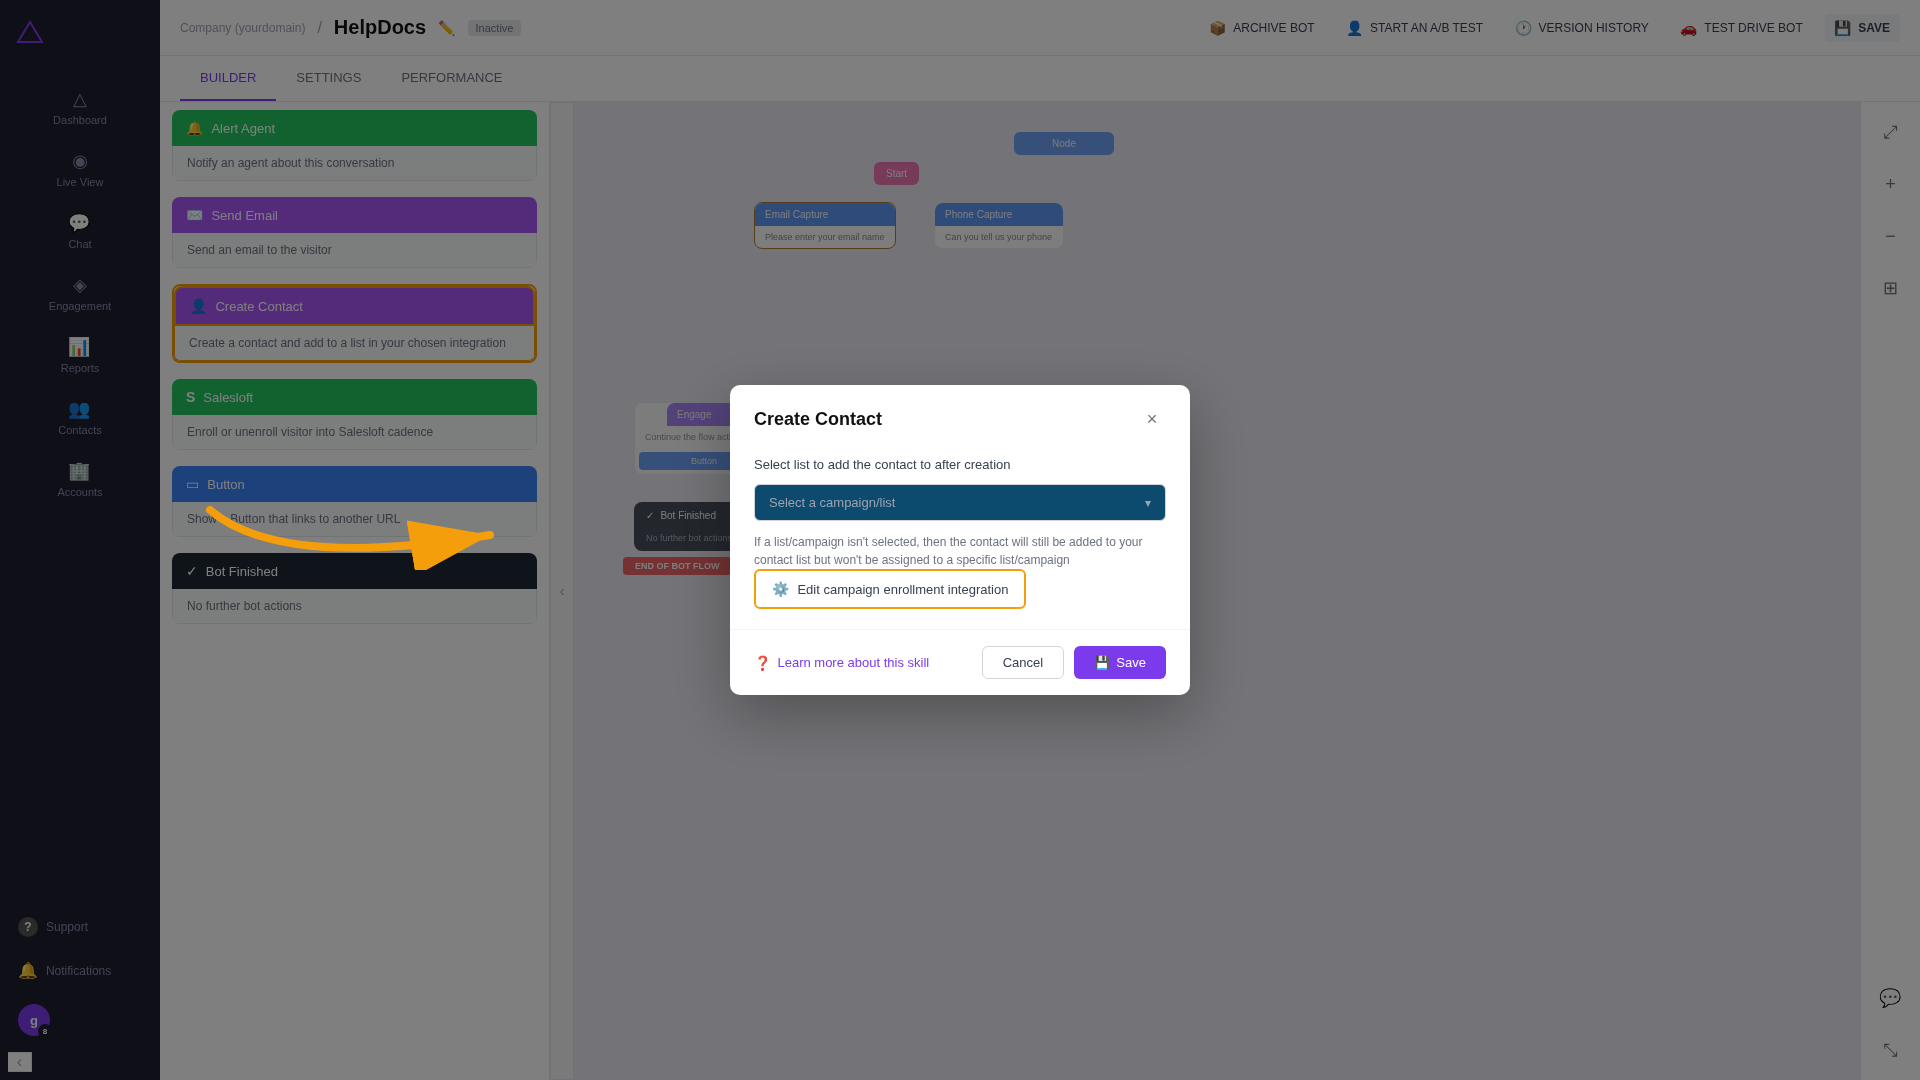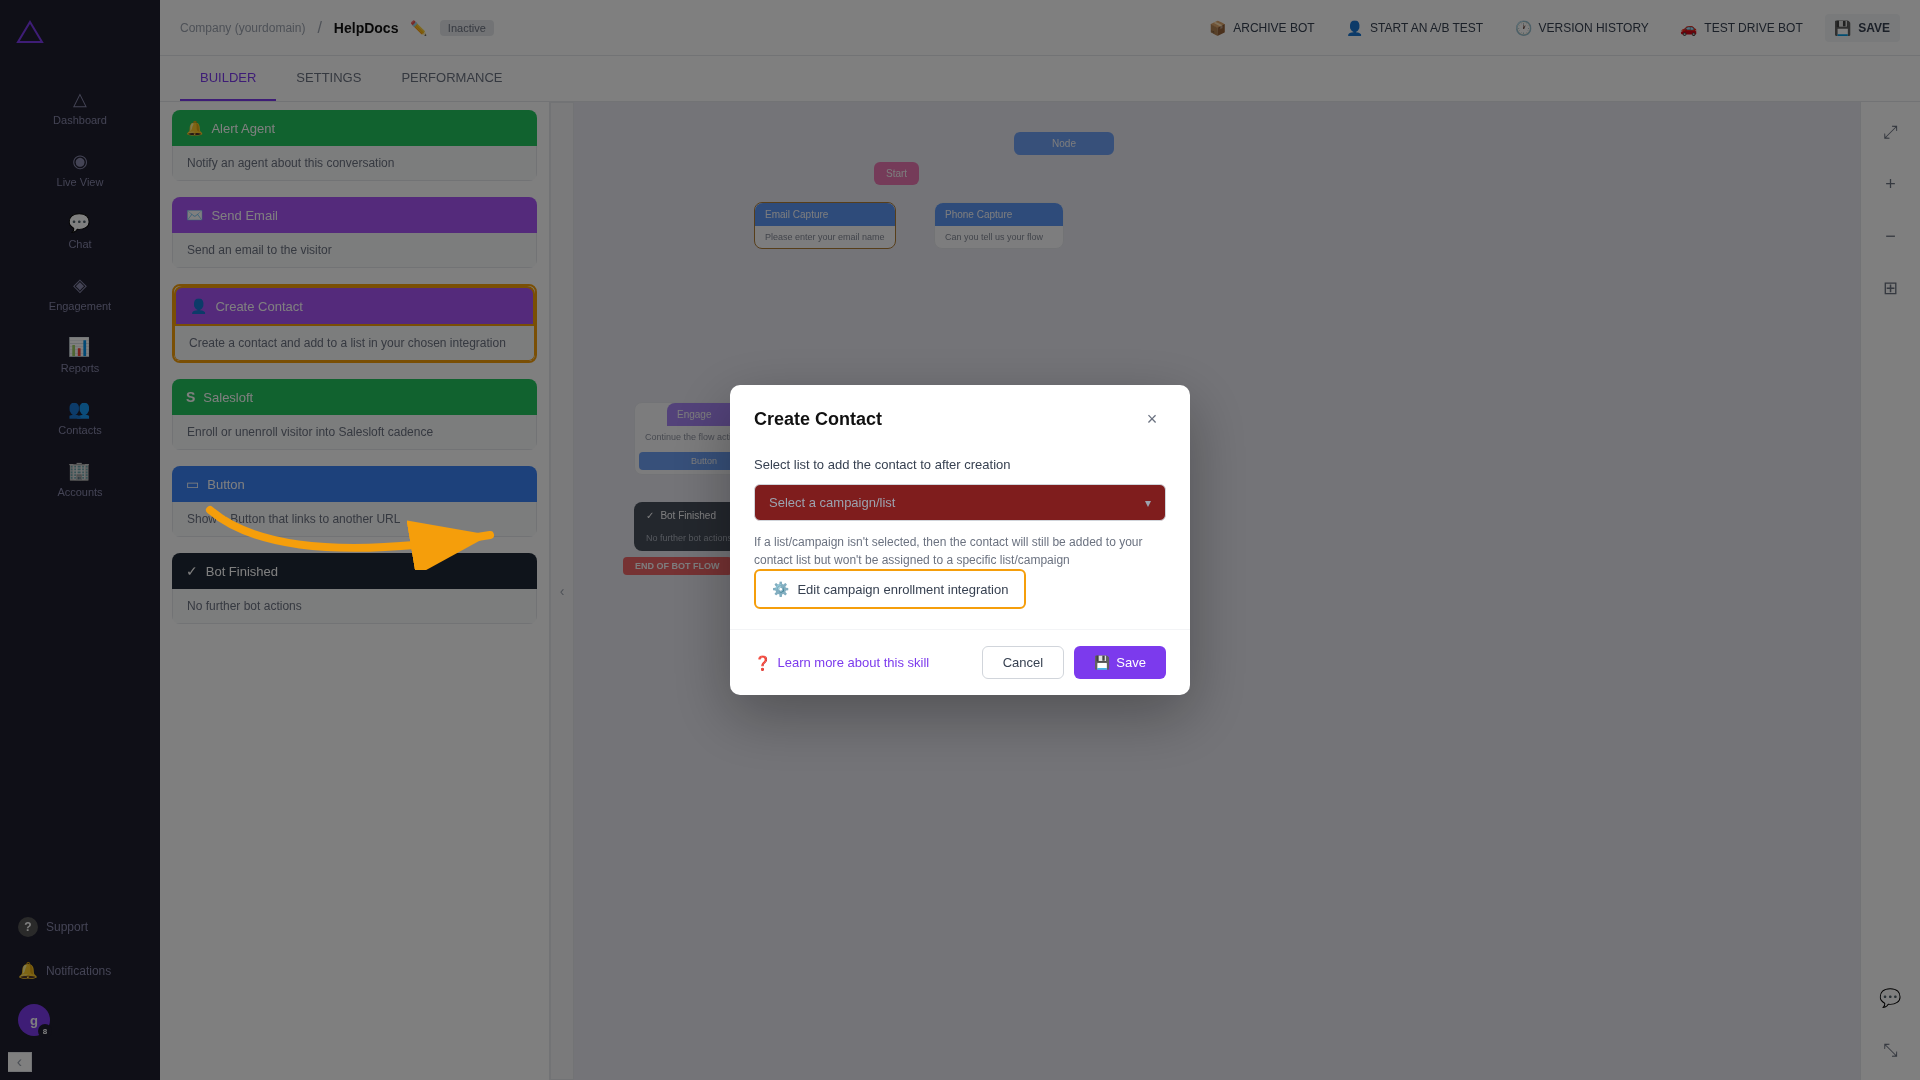--- a/index.html
+++ b/index.html
@@ -22,21 +22,21 @@
     .sidebar-bottom-item .icon { font-size: 16px; }
     .user-avatar { width: 32px; height: 32px; background: #7c3aed; border-radius: 50%; display: flex; align-items: center; justify-content: center; color: #fff; font-size: 13px; font-weight: 600; position: relative; }
     .user-badge { position: absolute; bottom: -2px; right: -2px; width: 14px; height: 14px; background: #1e1e2e; border-radius: 50%; display: flex; align-items: center; justify-content: center; color: #fff; font-size: 8px; }
 
     
     .main-content { flex: 1; display: flex; flex-direction: column; background: #f5f5f7; overflow: hidden; }
 
     
     .topbar { height: 56px; background: #fff; display: flex; align-items: center; padding: 0 20px; border-bottom: 1px solid #e5e7eb; gap: 12px; flex-shrink: 0; }
     .topbar-company { font-size: 12px; color: #9ca3af; }
-    .topbar-title { font-size: 14px; font-weight: 600; color: #111; }
+    .topbar-title { font-size: 20px; font-weight: 600; color: #111; }
     .topbar-edit-icon { color: #9ca3af; font-size: 14px; cursor: pointer; }
     .status-badge { background: #e5e7eb; color: #6b7280; font-size: 11px; padding: 2px 8px; border-radius: 4px; }
     .topbar-spacer { flex: 1; }
     .topbar-actions { display: flex; align-items: center; gap: 12px; }
     .topbar-btn { display: flex; align-items: center; gap: 6px; font-size: 12px; color: #374151; cursor: pointer; padding: 6px 10px; border-radius: 4px; border: none; background: transparent; }
     .topbar-btn .icon { font-size: 14px; }
     .save-btn { background: #f3f4f6; font-weight: 600; }
 
     
     .tabs { background: #fff; border-bottom: 1px solid #e5e7eb; display: flex; padding: 0 20px; flex-shrink: 0; }
@@ -75,21 +75,21 @@
 
     
     .modal-overlay { position: fixed; inset: 0; background: rgba(0,0,0,0.5); display: flex; align-items: center; justify-content: center; z-index: 1000; }
     .modal { background: #fff; border-radius: 10px; width: 460px; box-shadow: 0 20px 60px rgba(0,0,0,0.3); overflow: hidden; }
     .modal-header { display: flex; align-items: center; justify-content: space-between; padding: 20px 24px 16px; }
     .modal-title { font-size: 18px; font-weight: 600; color: #111; }
     .modal-close { width: 28px; height: 28px; display: flex; align-items: center; justify-content: center; border-radius: 50%; cursor: pointer; color: #6b7280; font-size: 18px; border: none; background: transparent; }
     .modal-body { padding: 8px 24px 20px; }
     .modal-label { font-size: 13px; color: #374151; margin-bottom: 8px; }
     .modal-select-wrapper { position: relative; margin-bottom: 12px; }
-    .modal-select-display { width: 100%; padding: 10px 14px; border: 1px solid #d1d5db; border-radius: 6px; font-size: 13px; color: #9ca3af; display: flex; align-items: flex-end; justify-content: space-between; cursor: pointer; background: #7f1d1d; margin-top: 12px; }
+    .modal-select-display { width: 100%; padding: 10px 14px; border: 1px solid #d1d5db; border-radius: 6px; font-size: 13px; color: #9ca3af; display: flex; align-items: flex-end; justify-content: space-between; cursor: pointer; background: #0c4a6e; margin-top: 12px; }
     .modal-select-display .arrow { color: #9ca3af; font-size: 12px; }
     .modal-hint { font-size: 12px; color: #6b7280; line-height: 1.5; margin-bottom: 0; }
     .modal-action-btn { display: flex; align-items: center; gap: 8px; padding: 10px 16px; border: 2px solid #f59e0b; border-radius: 6px; background: #fff; font-size: 13px; color: #374151; cursor: pointer; font-weight: 500; }
     .modal-action-btn .icon { color: #6b7280; font-size: 14px; }
     .modal-footer { display: flex; align-items: center; justify-content: space-between; padding: 16px 24px; border-top: 1px solid #f3f4f6; }
     .modal-help { display: flex; align-items: center; gap: 6px; font-size: 13px; color: #7c3aed; cursor: pointer; }
     .modal-help .icon { font-size: 14px; }
     .modal-footer-actions { display: flex; gap: 10px; }
     .btn-cancel { padding: 8px 20px; border: 1px solid #d1d5db; border-radius: 6px; background: #fff; font-size: 13px; color: #374151; cursor: pointer; }
     .btn-save { padding: 8px 20px; border: none; border-radius: 6px; background: #7c3aed; font-size: 13px; color: #fff; cursor: pointer; font-weight: 500; display: flex; align-items: center; gap: 6px; }
@@ -277,21 +277,21 @@
         <div style="position:absolute; top:60px; left:300px; background:#ec4899; border-radius:6px; padding:6px 12px; color:#fff; font-size:10px; opacity:0.7;">Start</div>
         <div style="position:absolute; top:30px; left:440px; background:#3b82f6; border-radius:6px; padding:6px 12px; color:#fff; font-size:10px; opacity:0.7; width:100px; text-align:center;">Node</div>
 
         <div style="position:absolute; top:100px; left:180px; background:#fff; border-radius:8px; border:1px solid #a16207; min-width:140px; opacity:0.8;">
           <div style="background:#3b82f6; padding:6px 10px; border-radius:8px 8px 0 0; color:#fff; font-size:10px;">Email Capture</div>
           <div style="padding:6px 10px; font-size:9px; color:#6b7280;">Please enter your email name</div>
         </div>
 
         <div style="position:absolute; top:100px; left:360px; background:#fff; border-radius:8px; border:1px solid #e5e7eb; min-width:130px; opacity:0.8;">
           <div style="background:#3b82f6; padding:6px 10px; border-radius:8px 8px 0 0; color:#fff; font-size:10px;">Phone Capture</div>
-          <div style="padding:6px 10px; font-size:9px; color:#6b7280;">Can you tell us your flow</div>
+          <div style="padding:6px 10px; font-size:9px; color:#6b7280;">Can you tell us your phone</div>
         </div>
 
         <div style="position:absolute; top:300px; left:60px; background:#fff; border-radius:8px; border:1px solid #e5e7eb; min-width:140px; opacity:0.7;">
           <div style="background:#8b5cf6; padding:6px 10px; border-radius:8px 8px 0 0; color:#fff; font-size:10px;margin-left:32px;">Engage</div>
           <div style="padding:6px 10px; font-size:9px; color:#6b7280;">Continue the flow actions</div>
           <div style="background:#3b82f6; margin:4px; border-radius:4px; padding:4px 8px; color:#fff; font-size:9px; text-align:center;">Button</div>
         </div>
 
         <div style="position:absolute; top:400px; left:60px; background:#1f2937; border-radius:8px; min-width:130px; opacity:0.8;">
           <div style="padding:8px 12px; color:#fff; font-size:10px; display:flex; align-items:center; gap:6px;">

